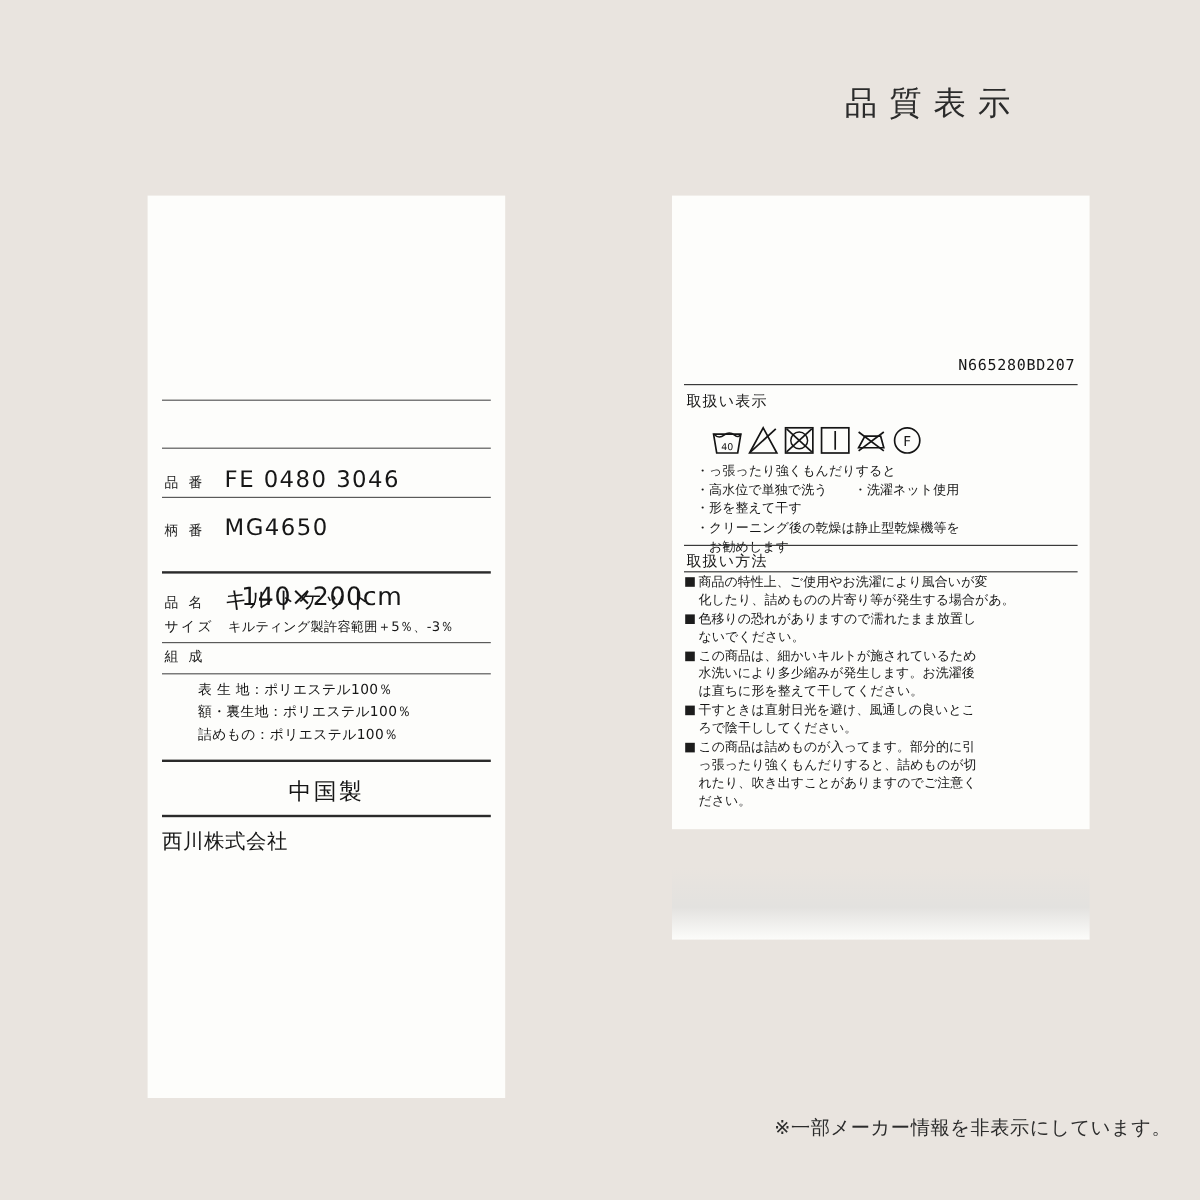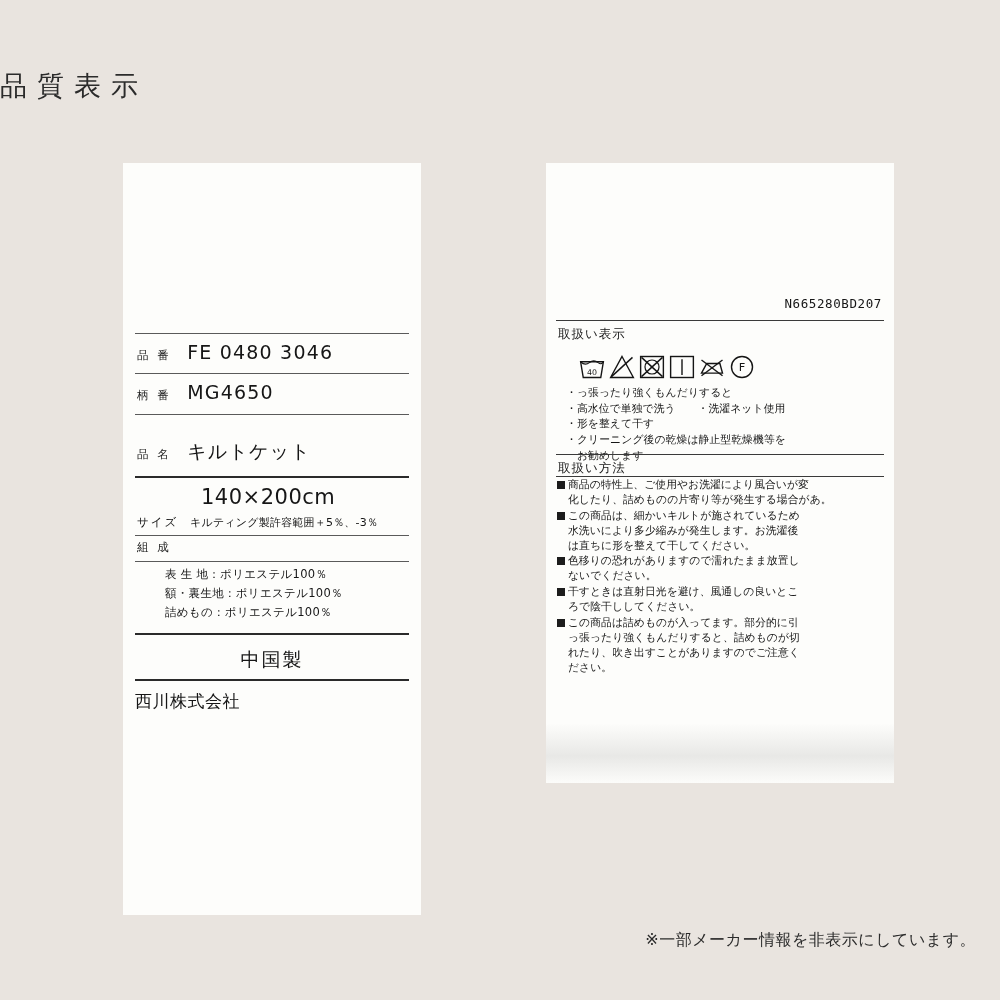--- a/index.html
+++ b/index.html
@@ -13,41 +13,41 @@
     font-family: "Liberation Sans", sans-serif;
     color: #1a1a1a;
     position: relative;
     overflow: hidden;
   }
   .page-title {
     position: absolute;
     top: 68px;
     left: 0;
     width: 852px;
-    text-align: left;
+    text-align: right;
     font-size: 27px;
     letter-spacing: 10px;
     color: #2b2b2b;
     font-family: "DejaVu Sans", sans-serif;
   }
   .label-card {
     position: absolute;
     background: #fdfdfb;
   }
   .card-left {
     left: 123px;
     top: 163px;
     width: 298px;
     height: 752px;
   }
   .card-right {
-    left: 546px;
+    left: 560px;
     top: 163px;
     width: 348px;
-    height: 620px;
+    height: 528px;
   }
   
   .left-inner {
     position: absolute;
     left: 0;
     top: 0;
     width: 298px;
     height: 948px;
     font-family: "DejaVu Sans", sans-serif;
     color: #161616;
@@ -59,20 +59,21 @@
   }
   .lbl {
     font-size: 11.5px;
     letter-spacing: 2.5px;
     color: #1c1c1c;
     white-space: nowrap;
   }
   .val-lg {
     font-size: 19px;
     letter-spacing: 1.2px;
+    margin-top: 48px;
   }
   .hl {
     position: absolute;
     left: 12px;
     width: 274px;
     border-top: 1px solid #3a3a3a;
   }
   .hl.thin { border-top: 1px solid #5a5a5a; }
   .hl.thick { border-top: 2px solid #2a2a2a; }
 
@@ -347,28 +348,28 @@
     <div class="rl" style="top:313px;"></div>
 
     <div class="method-list">
       <div class="m-item">
         <span class="m-bullet"></span>
         <span class="m-text" style="white-space:pre-line;">商品の特性上、ご使用やお洗濯により風合いが変
 化したり、詰めものの片寄り等が発生する場合があ。</span>
       </div>
       <div class="m-item">
         <span class="m-bullet"></span>
+        <span class="m-text" style="white-space:pre-line;">色移りの恐れがありますので濡れたまま放置し
+ないでください。</span>
+      </div>
+      <div class="m-item">
+        <span class="m-bullet"></span>
         <span class="m-text" style="white-space:pre-line;">この商品は、細かいキルトが施されているため
 水洗いにより多少縮みが発生します。お洗濯後
 は直ちに形を整えて干してください。</span>
-      </div>
-      <div class="m-item">
-        <span class="m-bullet"></span>
-        <span class="m-text" style="white-space:pre-line;">色移りの恐れがありますので濡れたまま放置し
-ないでください。</span>
       </div>
       <div class="m-item">
         <span class="m-bullet"></span>
         <span class="m-text" style="white-space:pre-line;">干すときは直射日光を避け、風通しの良いとこ
 ろで陰干ししてください。</span>
       </div>
       <div class="m-item">
         <span class="m-bullet"></span>
         <span class="m-text" style="white-space:pre-line;">この商品は詰めものが入ってます。部分的に引
 っ張ったり強くもんだりすると、詰めものが切

